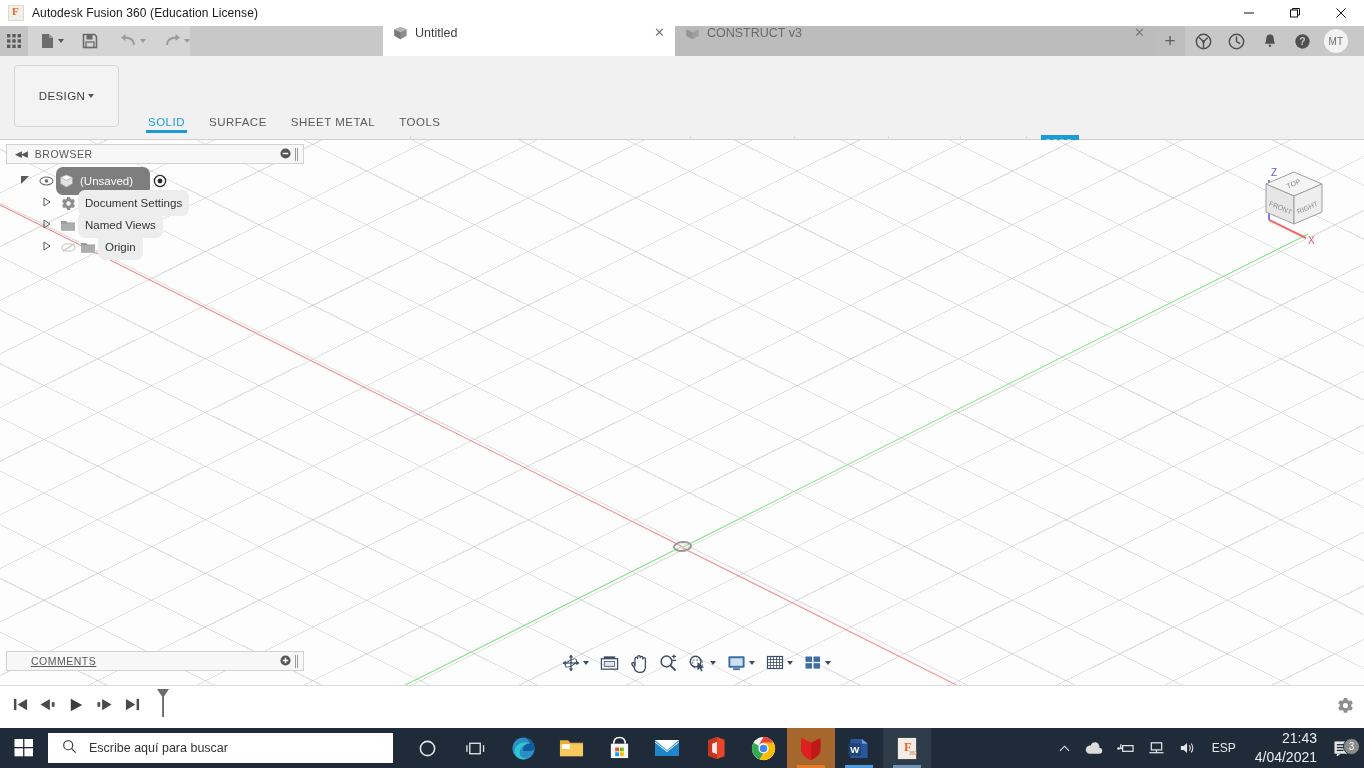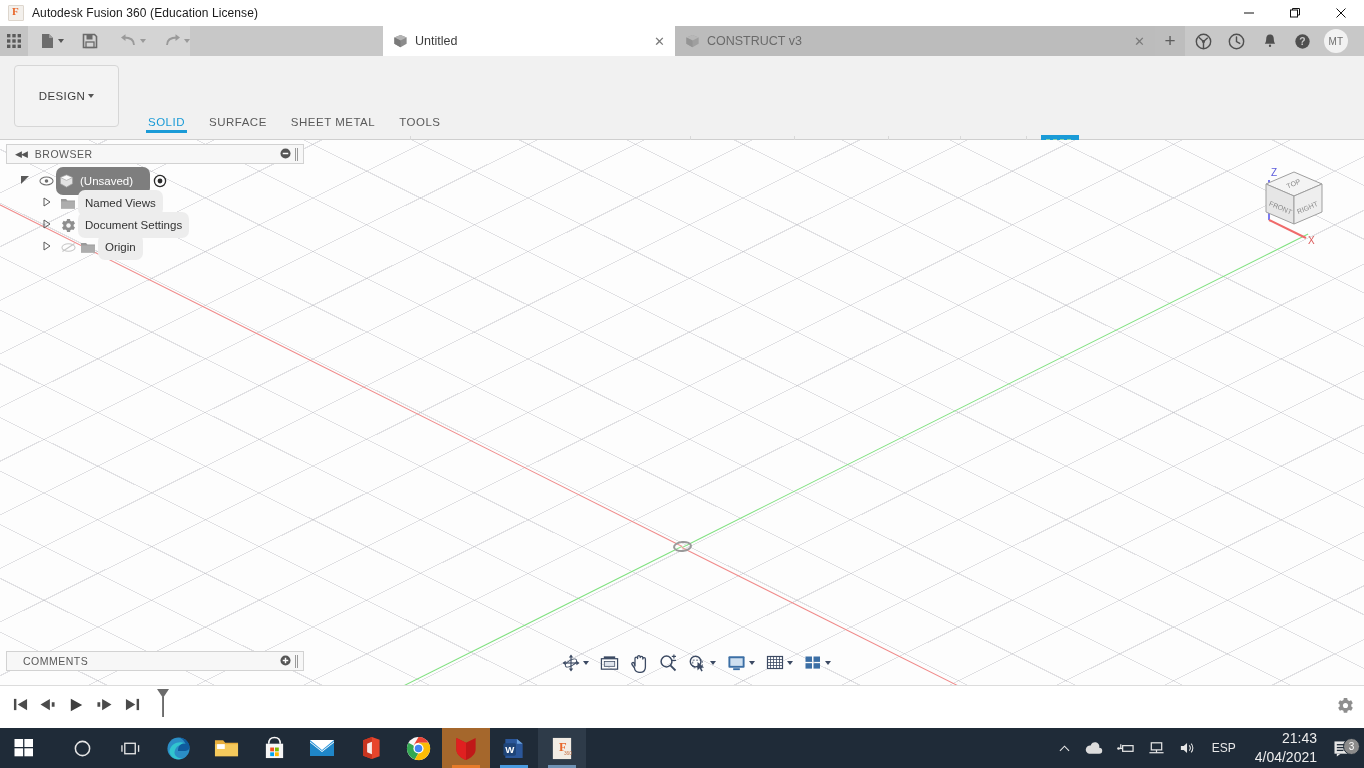--- a/index.html
+++ b/index.html
@@ -49,21 +49,21 @@
   .qat-item {
     height: 30px; display:flex; align-items:center; justify-content:center;
     padding: 0 6px; color: #4a4a4a;
   }
   .qat-item.grid { width: 32px; background: #c4c4c4; }
   .caret { width:0;height:0;border-left:3.5px solid transparent;border-right:3.5px solid transparent;border-top:4px solid #555; display:inline-block; margin-left:3px; }
 
   
   .doctab {
     position: absolute; top: 26px; height: 30px;
-    display: flex; align-items: center; padding: 0 10px;
+    display: flex; align-items: flex-start; padding: 0 10px;
     font-size: 12.5px; color: #3c3c3c;
   }
   .doctab.active { background: #ffffff; color:#3c3c3c; }
   .doctab.inactive { background: #bcbcbc; color: #6a6a6a; }
   .doctab .cubeicon { width:15px;height:14px;margin-right:7px; }
   .doctab .tabclose {
     margin-left: auto; padding-left: 14px; color:#7a7a7a; font-size: 13px; line-height:1;
   }
   .tab-plus {
     position:absolute; top:26px; height:30px; width:30px; background:#bdbdbd;
@@ -164,21 +164,21 @@
   .tlabel.selected { background:#7e7e7e; color:#ffffff; }
   .tlabel.soft { background:#ededed; color:#333; }
   .ico { width:20px; display:flex; align-items:center; justify-content:center; }
 
   
   .comments {
     position:absolute; left:6px; top:651px; width:298px; height:20px;
     background:#f7f7f7; border:1px solid #d2d2d2;
     display:flex; align-items:center; font-size:10.5px; color:#585858; letter-spacing:0.5px;
   }
-  .comments span.lbl { margin-left:16px; }
+  .comments span.lbl { margin-left:24px;text-decoration:underline; }
   .comments .plus { margin-left:auto; margin-right:4px; color:#555; }
 
   
   .navbar {
     position:absolute; left:560px; top:650px; height:26px;
     display:flex; align-items:center; gap:2px;
   }
   .navitem { height:24px; display:flex; align-items:center; padding:0 2px; color:#3c4a63; }
 
   
@@ -676,41 +676,41 @@
       </span>
     </div>
 
     <div class="trow" style="padding-left:22px">
       <span class="arrow">
         <svg width="10" height="10" viewBox="0 0 10 10">
             <polygon points="2,1 8,5 2,9" fill="none" stroke="#5a5a5a" stroke-width="1"></polygon>
           </svg>
       </span>
       <span class="ico">
-        <svg width="16" height="13" viewBox="0 0 16 13">
-            <path d="M1 2 h5 l1.5 1.6 h7.5 v8 h-14 z" fill="#9a9a9a"></path>
-            <path d="M1 4.4 h14 v7.2 h-14 z" fill="#adadad"></path>
-          </svg>
-      </span>
-      <span class="tlabel soft">Named Views</span>
+        <svg width="15" height="15" viewBox="0 0 16 16">
+          <path d="M6.4 1 h3.2 l.35 1.9 1.55.9 1.8-.75 1.6 2.77-1.45 1.25v1.8l1.45 1.25-1.6 2.77-1.8-.75-1.55.9-.35 1.9h-3.2l-.35-1.9-1.55-.9-1.8.75-1.6-2.77 1.45-1.25v-1.8L1.15 5.82l1.6-2.77 1.8.75 1.55-.9z" fill="#8e8e8e"></path>
+          <circle cx="8" cy="8" r="2.4" fill="#f5f5f5"></circle>
+        </svg>
+      </span>
+      <span class="tlabel soft">Document Settings</span>
     </div>
 
     <div class="trow" style="padding-left:22px">
       <span class="arrow">
         <svg width="10" height="10" viewBox="0 0 10 10">
             <polygon points="2,1 8,5 2,9" fill="none" stroke="#5a5a5a" stroke-width="1"></polygon>
           </svg>
       </span>
       <span class="ico">
-        <svg width="15" height="15" viewBox="0 0 16 16">
-          <path d="M6.4 1 h3.2 l.35 1.9 1.55.9 1.8-.75 1.6 2.77-1.45 1.25v1.8l1.45 1.25-1.6 2.77-1.8-.75-1.55.9-.35 1.9h-3.2l-.35-1.9-1.55-.9-1.8.75-1.6-2.77 1.45-1.25v-1.8L1.15 5.82l1.6-2.77 1.8.75 1.55-.9z" fill="#8e8e8e"></path>
-          <circle cx="8" cy="8" r="2.4" fill="#f5f5f5"></circle>
-        </svg>
-      </span>
-      <span class="tlabel soft">Document Settings</span>
+        <svg width="16" height="13" viewBox="0 0 16 13">
+            <path d="M1 2 h5 l1.5 1.6 h7.5 v8 h-14 z" fill="#9a9a9a"></path>
+            <path d="M1 4.4 h14 v7.2 h-14 z" fill="#adadad"></path>
+          </svg>
+      </span>
+      <span class="tlabel soft">Named Views</span>
     </div>
 
     <div class="trow" style="padding-left:22px">
       <span class="arrow">
         <svg width="10" height="10" viewBox="0 0 10 10">
             <polygon points="2,1 8,5 2,9" fill="none" stroke="#5a5a5a" stroke-width="1"></polygon>
           </svg>
       </span>
       <span class="ico">
         <svg width="15" height="11" viewBox="0 0 16 11">
@@ -862,20 +862,29 @@
 
   <div class="taskbar">
     <div class="startbtn">
       <svg width="20" height="20" viewBox="0 0 20 20">
         <rect x="0.5" y="1" width="8.6" height="8" fill="#ffffff"></rect>
         <rect x="10.4" y="1" width="8.6" height="8" fill="#ffffff"></rect>
         <rect x="0.5" y="10.3" width="8.6" height="8" fill="#ffffff"></rect>
         <rect x="10.4" y="10.3" width="8.6" height="8" fill="#ffffff"></rect>
       </svg>
     </div>
+    <div class="searchbox">
+      <span class="sicon">
+        <svg width="15" height="15" viewBox="0 0 16 16">
+          <circle cx="6.6" cy="6.6" r="4.8" fill="none" stroke="#333" stroke-width="1.2"></circle>
+          <line x1="10.2" y1="10.2" x2="14.6" y2="14.6" stroke="#333" stroke-width="1.2"></line>
+        </svg>
+      </span>
+      <span class="sph">Escribe aquí para buscar</span>
+    </div>
 
     <div class="tbicons">
       <div class="tbicon">
         <svg width="19" height="19" viewBox="0 0 20 20">
             <circle cx="10" cy="10" r="7.5" fill="none" stroke="#e6e6e6" stroke-width="1.6"></circle>
           </svg>
       </div>
       <div class="tbicon">
         <svg width="21" height="19" viewBox="0 0 22 20">
           <rect x="5" y="4.5" width="11" height="11" fill="none" stroke="#e6e6e6" stroke-width="1.4"></rect>

